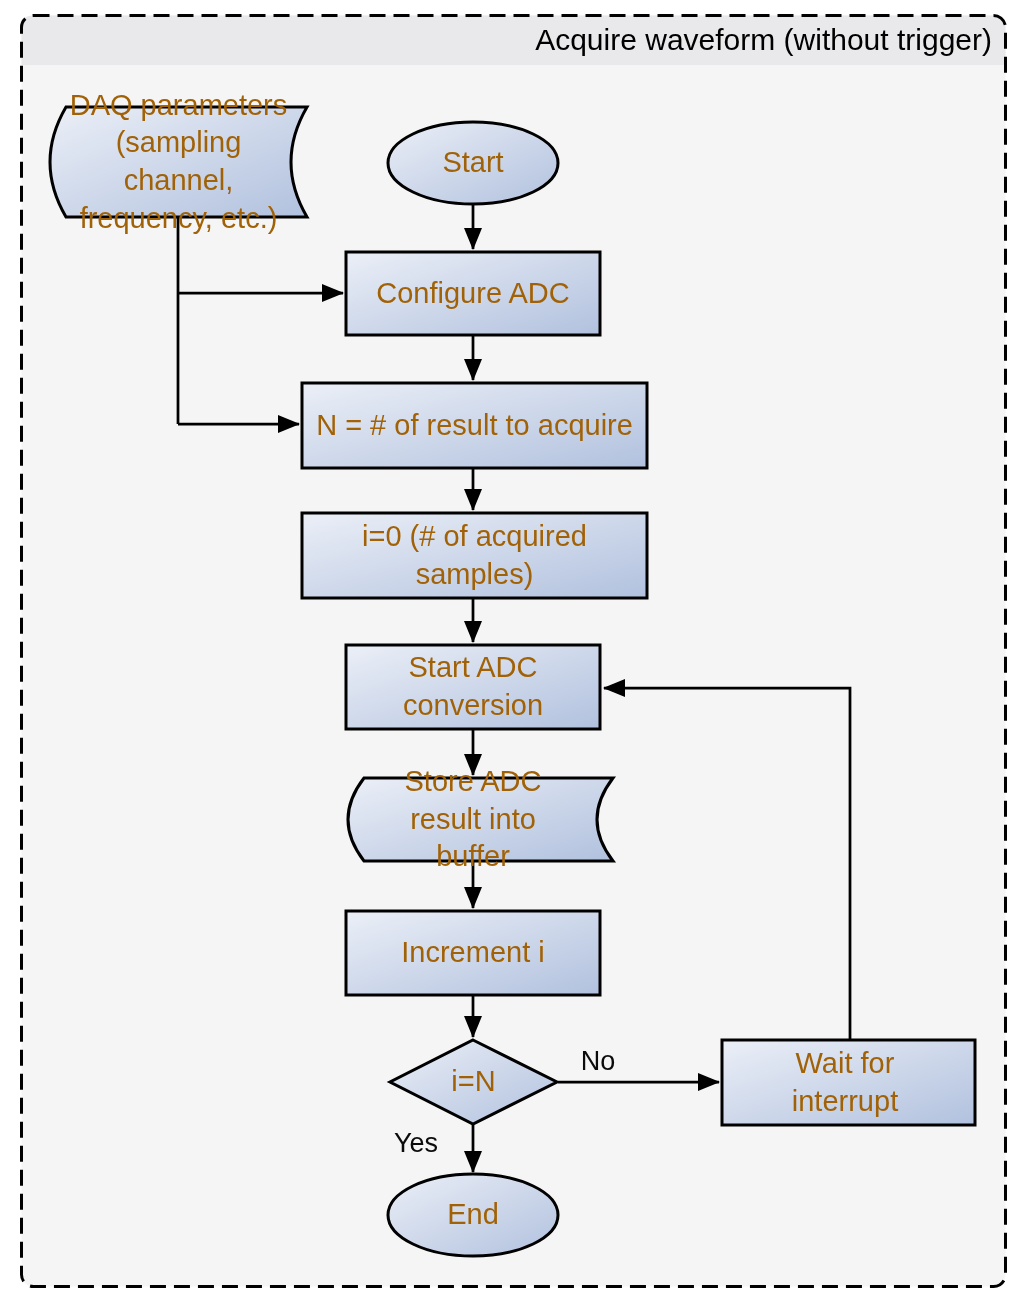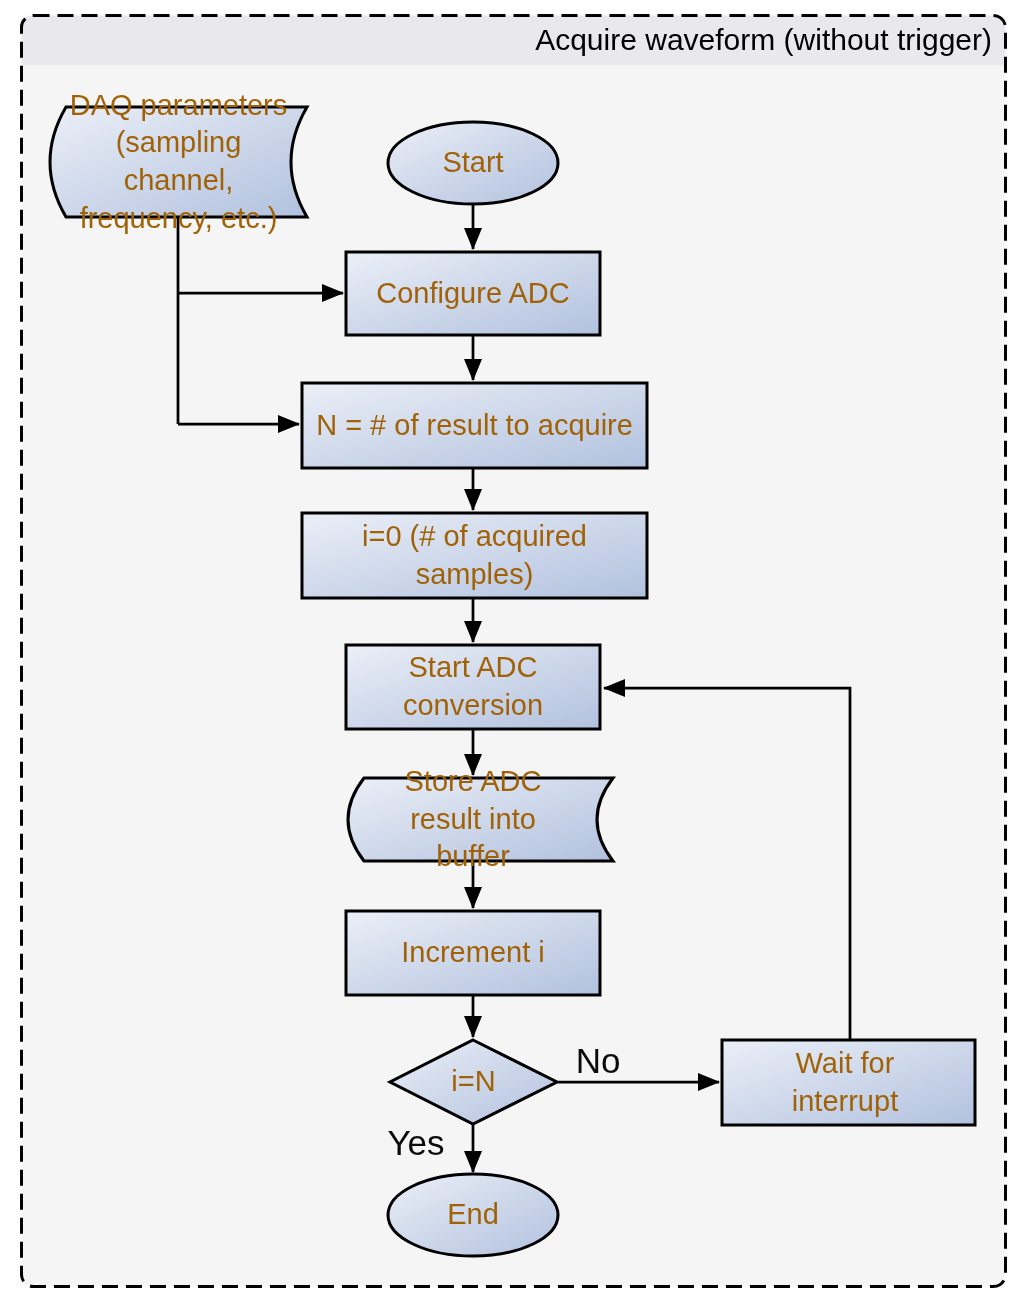--- a/index.html
+++ b/index.html
@@ -21,21 +21,21 @@
   }
   .nlabel {
     position:absolute;
     display:flex; align-items:center; justify-content:center;
     text-align:center;
     font-size:29px; line-height:1.3; color:#a16207;
   }
   .elabel {
     position:absolute;
     display:flex; align-items:center; justify-content:center;
-    font-size:35px; color:#0b0b0b;
+    font-size:27px; color:#0b0b0b;
   }
 </style>
 </head>
 <body>
 
 <div class="canvas">
 
   <svg class="layer" width="1024" height="1307" viewBox="0 0 1024 1307">
     <defs>
       <linearGradient id="nodeGrad" x1="0" y1="0" x2="1" y2="1">

